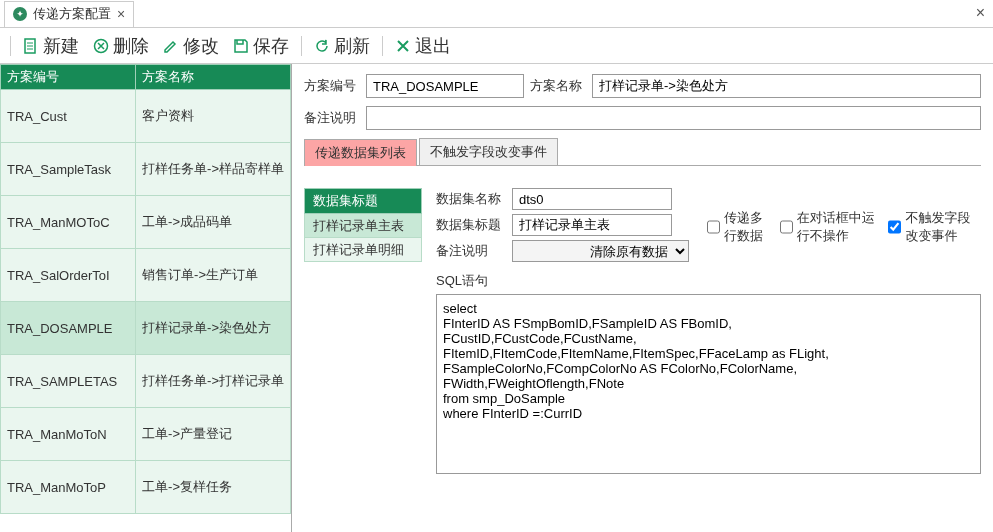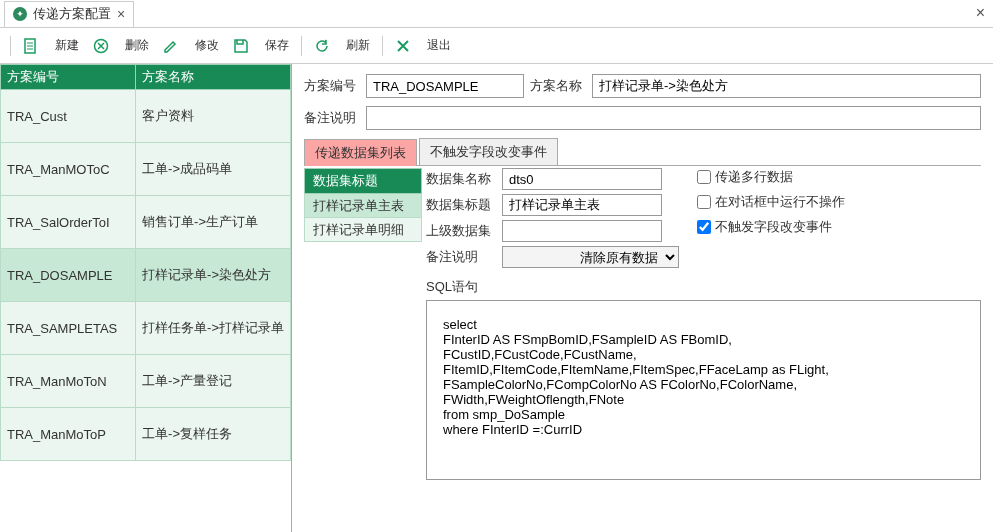--- a/index.html
+++ b/index.html
@@ -5,58 +5,58 @@
 * { box-sizing: border-box; margin: 0; padding: 0; }
 body { font-family: "Microsoft YaHei", Arial, sans-serif; font-size: 13px; color: #333; background: #fff; width: 993px; height: 532px; overflow: hidden; }
 
 .tab-bar { height: 28px; border-bottom: 1px solid #ccc; display: flex; align-items: center; padding-left: 4px; position: relative; }
 .tab { display: flex; align-items: center; padding: 4px 8px; height: 26px; border: 1px solid #ccc; border-bottom: none; background: #fff; font-size: 13px; gap: 6px; }
 .tab-icon { width: 14px; height: 14px; border-radius: 50%; background: #2d8a5f; display: inline-flex; align-items: center; justify-content: center; color: #fff; font-size: 9px; }
 .tab-close { font-size: 14px; color: #555; cursor: pointer; }
 .win-close { position: absolute; right: 8px; top: 4px; font-size: 16px; color: #555; cursor: pointer; }
 
 .toolbar { height: 36px; display: flex; align-items: center; gap: 2px; padding: 0 6px; border-bottom: 1px solid #ccc; }
-.tb-btn { display: flex; align-items: center; gap: 16px; padding: 4px 6px; cursor: pointer; font-size: 12px; }
+.tb-btn { display: flex; align-items: center; gap: 4px; padding: 4px 6px; cursor: pointer; font-size: 18px; }
 .tb-sep { width: 1px; height: 20px; background: #ccc; margin: 0 4px; }
 .ico { width: 16px; height: 16px; display: inline-block; }
 
 .main { display: flex; height: calc(532px - 28px - 36px); }
 .left { width: 292px; border-right: 1px solid #aaa; }
 .left-table { width: 100%; border-collapse: collapse; }
 .left-table th { background: #178a56; color: #fff; text-align: left; padding: 3px 6px; border: 1px solid #9fd0b8; font-weight: normal; height: 22px; }
 .left-table td { border: 1px solid #b8dcc8; padding: 17px 6px; height: 22px; background: #eaf6ef; white-space: nowrap; overflow: hidden; }
 .left-table tr.sel td { background: #c8e8d6; }
 
 .right { flex: 1; padding: 10px 12px; overflow: hidden; }
 .frow { display: flex; align-items: center; margin-bottom: 8px; gap: 6px; }
 .flbl { width: 56px; text-align: left; font-size: 13px; }
 .finput { border: 1px solid #999; height: 24px; padding: 2px 6px; font-size: 13px; }
 .flong { flex: 1; }
 
 .subtabs { display: flex; margin-top: 6px; border-bottom: 1px solid #aaa; }
 .subtab { padding: 4px 10px; border: 1px solid #aaa; border-bottom: none; margin-right: 2px; background: #f0f0f0; cursor: pointer; font-size:13px; }
 .subtab.active { background: #fca5a5; position: relative; top: 1px; }
 
-.pane { display: flex; margin-top: 2px; gap: 4px; }
+.pane { display: flex; margin-top: 22px; gap: 14px; }
 .ds-list { width: 118px; }
 .ds-list-h { background: #178a56; color: #fff; padding: 3px 8px; border: 1px solid #9fd0b8; font-size:13px; }
 .ds-item { border: 1px solid #b8dcc8; border-top: none; padding: 3px 8px; background: #eaf6ef; cursor: pointer; font-size:13px; height:24px; }
 .ds-item.sel { background: #c8e8d6; }
 
 .ds-form { flex: 1; }
 .ds-row { display: flex; align-items: center; margin-bottom: 4px; gap: 6px; }
 .ds-lbl { width: 70px; font-size: 13px; }
 .ds-inp { border: 1px solid #999; height: 22px; padding: 1px 6px; width: 160px; font-size:13px; }
 .ds-sel { border: 1px solid #999; height: 22px; width: 177px; font-size:13px; background:#f4f4f4; text-align: right; padding-right: 4px;}
-.chk-col { margin-left: 18px; display: flex; flex-direction: column; gap: 7px; }
+.chk-col { margin-left: 18px; display: flex; flex-direction: row; gap: 7px; }
 .chk { display: flex; align-items: center; gap: 4px; font-size: 13px; }
 .chk input { width: 14px; height: 14px; }
 .ds-main-row { display: flex; }
 .sql-lbl { margin-top: 6px; margin-bottom: 4px; font-size:13px; }
-.sql-area { width: 100%; height: 180px; border: 1px solid #999; padding: 16px; font-family: Arial, sans-serif; font-size: 13px; resize: none; }
+.sql-area { width: 100%; height: 180px; border: 1px solid #999; padding: 6px; font-family: Arial, sans-serif; font-size: 13px; resize: none; }
 </style>
 </head>
 <body>
 
 <div class="tab-bar">
   <div class="tab">
     <span class="tab-icon">✦</span>
     <span>传递方案配置</span>
     <span class="tab-close">×</span>
   </div>
@@ -113,20 +113,24 @@
       <thead>
           <tr>
         <th style="width:136px">方案编号</th>
         <th>方案名称</th>
       </tr>
         </thead>
       <tbody id="left-rows">
           <tr>
             <td>TRA_Cust</td>
             <td>客户资料</td>
+          </tr>
+          <tr>
+            <td>TRA_SampleTask</td>
+            <td>打样任务单-&gt;样品寄样单</td>
           </tr>
           <tr>
             <td>TRA_ManMOToC</td>
             <td>工单-&gt;成品码单</td>
           </tr>
           <tr>
             <td>TRA_SalOrderToI</td>
             <td>销售订单-&gt;生产订单</td>
           </tr>
           <tr class="sel">
@@ -178,24 +182,20 @@
       <div class="ds-form">
         <div class="ds-main-row">
           <div>
             <div class="ds-row">
               <span class="ds-lbl">数据集名称</span>
               <input class="ds-inp" value="dts0" style="">
             </div>
             <div class="ds-row">
               <span class="ds-lbl">数据集标题</span>
               <input class="ds-inp" value="打样记录单主表" style="">
-            </div>
-            <div class="ds-row">
-              <span class="ds-lbl">上级数据集</span>
-              <input class="ds-inp" value="" style="">
             </div>
             <div class="ds-row">
               <span class="ds-lbl">备注说明</span>
               <select class="ds-sel">
                 <option>清除原有数据</option>
               </select>
             </div>
           </div>
           <div class="chk-col">
             <label class="chk">

